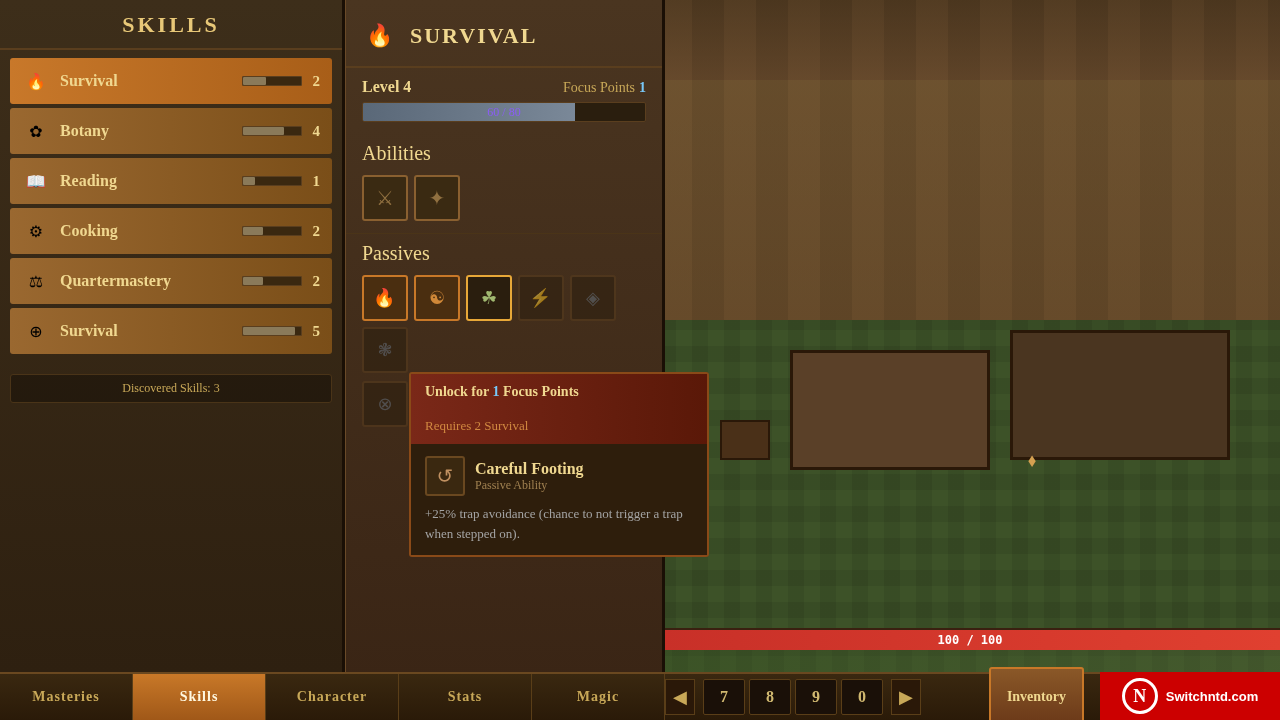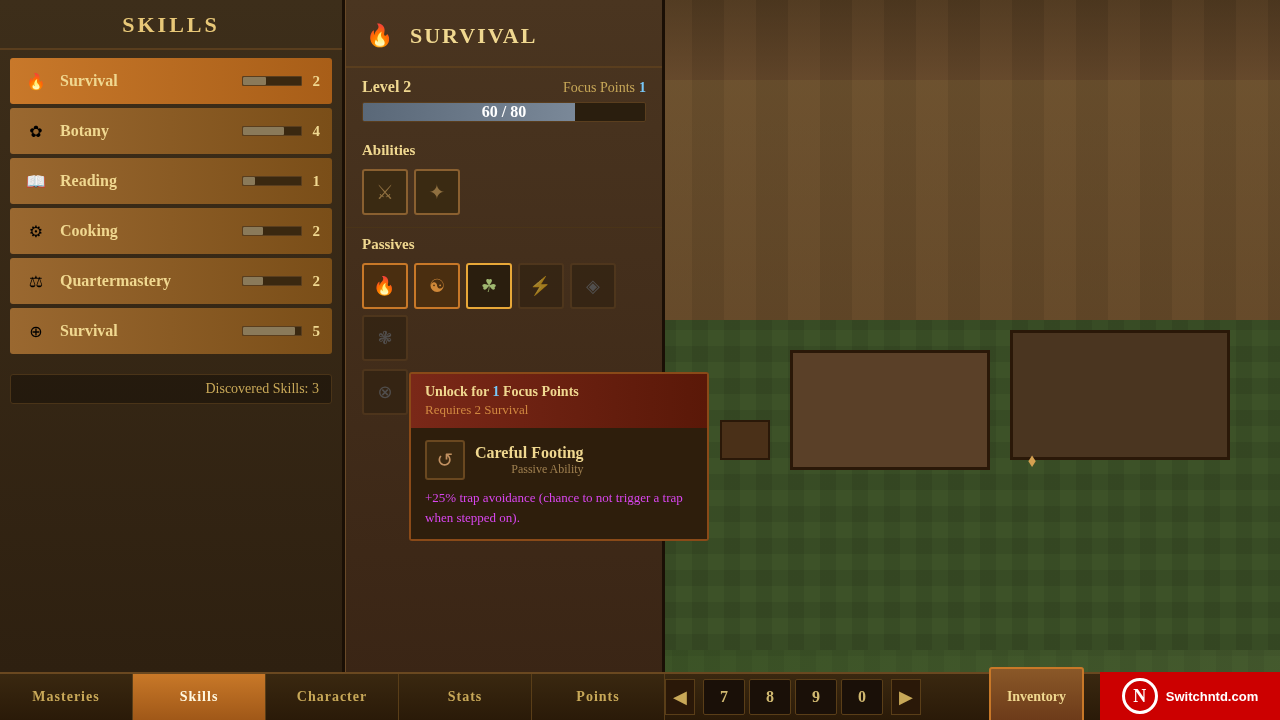--- a/index.html
+++ b/index.html
@@ -131,23 +131,22 @@
       margin: 8px 10px;
       background: rgba(0,0,0,0.3);
       border: 1px solid #4a3418;
       border-radius: 3px;
       padding: 6px 12px;
       text-align: center;
     }
 
     .discovered-text {
       color: #c8a858;
-      font-size: 14px;
+      font-size: 12px;
       font-family: 'Georgia', serif;
-      text-align: right;
     }
 
     
     .skill-detail-panel {
       position: absolute;
       top: 0; left: 345px;
       width: 320px;
       height: 680px;
       background: linear-gradient(180deg, #4a3520 0%, #3a2515 100%);
       border-right: 3px solid #1a0f05;
@@ -228,29 +227,29 @@
     .xp-bar-fill {
       height: 100%;
       background: linear-gradient(90deg, #5a6878, #7a8898);
     }
 
     .xp-bar-text {
       position: absolute;
       top: 50%;
       left: 50%;
       transform: translate(-50%, -50%);
-      color: #ffffff;
-      font-size: 16px;
-      font-weight: bold;
+      color: #8b5cf6;
+      font-size: 12px;
+      font-weight: normal;
     }
 
     .section-label {
       color: #f0d890;
-      font-size: 15px;
-      font-weight: bold;
+      font-size: 20px;
+      font-weight: normal;
       padding: 8px 16px 6px;
       font-family: 'Georgia', serif;
     }
 
     .abilities-row {
       display: flex;
       padding: 4px 16px 12px;
       gap: 6px;
       border-bottom: 1px solid #4a3418;
     }
@@ -338,21 +337,21 @@
       font-weight: bold;
     }
 
     .tooltip-unlock-value {
       color: #78c8f8;
     }
 
     .tooltip-requires {
       color: #d08840;
       font-size: 13px;
-      margin-top: 2px;
+      margin-top: 18px;
     }
 
     .tooltip-body {
       background: #2e1e0c;
       padding: 12px 14px;
     }
 
     .tooltip-ability-header {
       display: flex;
       align-items: center;
@@ -376,25 +375,24 @@
     .tooltip-ability-name {
       color: #f0d890;
       font-size: 16px;
       font-weight: bold;
       font-family: 'Georgia', serif;
     }
 
     .tooltip-ability-type {
       color: #a08050;
       font-size: 12px;
-      text-align: right;
     }
 
     .tooltip-effect {
-      color: #d946ef;
+      color: #a3a3a3;
       font-size: 13px;
       line-height: 1.5;
     }
 
     
     .bottom-nav {
       position: absolute;
       bottom: 0; left: 0;
       width: 665px;
       height: 48px;
@@ -583,20 +581,24 @@
     <div class="ext-floor"></div>
 
     <div style="position:absolute;left:130px;top:30px;width:200px;height:120px;background:#5a4028;border:3px solid #2a1808;"></div>
     <div style="position:absolute;left:350px;top:10px;width:220px;height:130px;background:#4a3520;border:3px solid #2a1808;"></div>
 
     <div class="pixel-char" style="left:368px;top:130px;color:#d4a050;font-size:18px;">⬧</div>
 
     <div style="position:absolute;left:60px;top:100px;width:50px;height:40px;background:#4a3018;border:2px solid #2a1808;"></div>
   </div>
 
+  <div style="position:absolute;bottom:70px;left:660px;right:0;height:22px;background:#1a0f08;border-top:2px solid #3a2010;">
+    <div style="height:100%;background:linear-gradient(90deg,#c83028,#e04030);width:100%;"></div>
+    <div style="position:absolute;top:50%;left:50%;transform:translate(-50%,-50%);color:#fff;font-size:12px;font-weight:bold;font-family:monospace;">100 / 100</div>
+  </div>
 
   <div class="game-hud-bottom">
     <div class="hud-arrow">◀</div>
     <div class="hud-number-row">
       <div class="hud-number">7</div>
       <div class="hud-number">8</div>
       <div class="hud-number">9</div>
       <div class="hud-number">0</div>
     </div>
     <div class="hud-arrow">▶</div>
@@ -688,21 +690,21 @@
 </div>
 
 <div class="skill-detail-panel">
   <div class="detail-header">
     <div class="detail-skill-icon">🔥</div>
     <div class="detail-skill-title">Survival</div>
   </div>
 
 
   <div class="level-row">
-    <div class="level-text">Level 2</div>
+    <div class="level-text">Level 4</div>
     <div>
       <span class="focus-points-text">Focus Points</span>
       <span class="focus-points-value" style="color:#78c8f8;font-weight:bold;font-size:14px;">1</span>
     </div>
   </div>
 
   <div class="xp-bar-container">
     <div class="xp-bar-bg">
       <div class="xp-bar-fill" style="width:75%"></div>
       <div class="xp-bar-text">60 / 80</div>
@@ -749,14 +751,14 @@
     </div>
     <div class="tooltip-effect">+25% trap avoidance (chance to not trigger a trap when stepped on).</div>
   </div>
 </div>
 
 <div class="bottom-nav">
   <div class="nav-tab">Masteries</div>
   <div class="nav-tab active">Skills</div>
   <div class="nav-tab">Character</div>
   <div class="nav-tab">Stats</div>
-  <div class="nav-tab">Points</div>
+  <div class="nav-tab">Magic</div>
 </div>
 
 </body></html>

